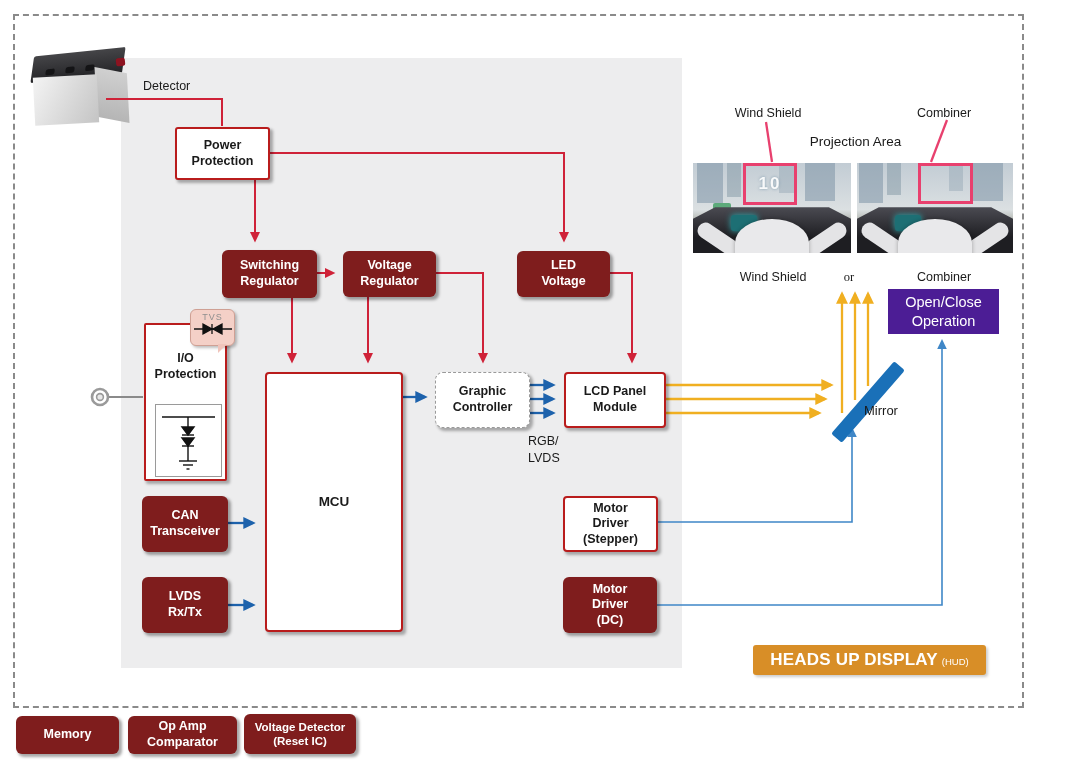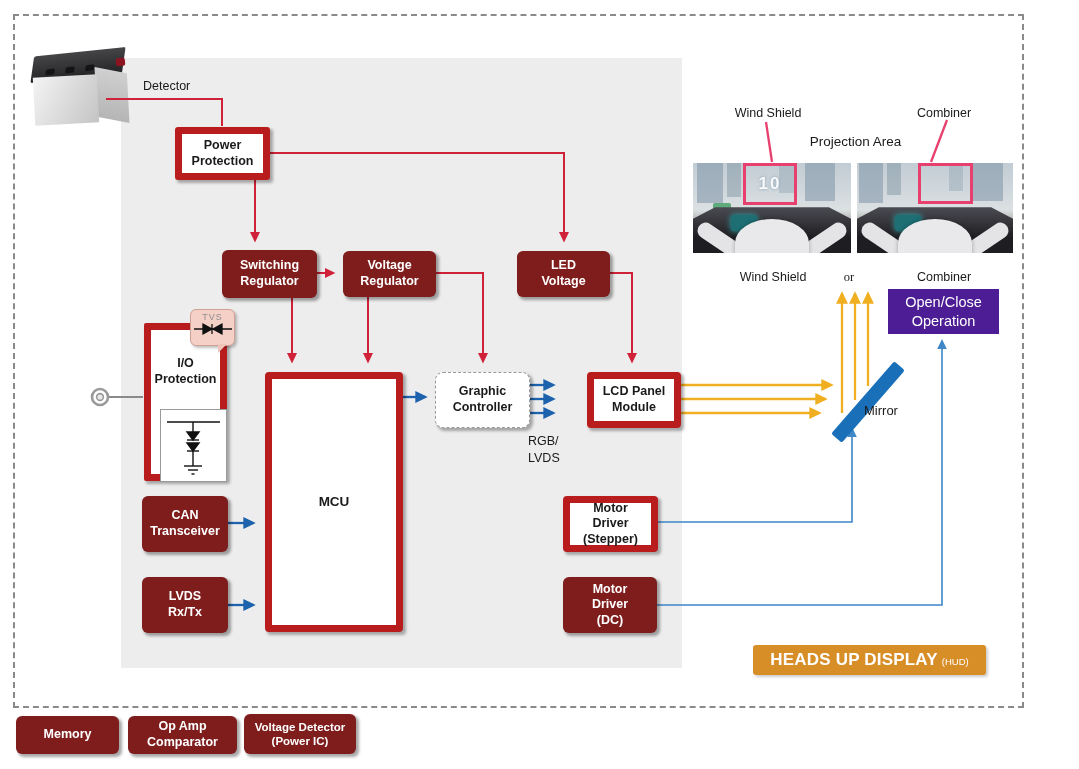--- a/index.html
+++ b/index.html
@@ -7,21 +7,21 @@
          font-family:"Liberation Sans", sans-serif;color:#1a1a1a;}
   .abs{position:absolute;}
   .pre{white-space:pre-line;}
   #frame{left:13px;top:14px;width:1007px;height:690px;border:2px dashed #8a8a8a;}
   #panel{left:121px;top:58px;width:561px;height:610px;background:#ededee;}
   svg.wires{left:0;top:0;width:1079px;height:769px;pointer-events:none;}
   .blk{display:flex;align-items:center;justify-content:center;text-align:center;
        font-weight:bold;font-size:12.5px;line-height:1.25;box-sizing:border-box;}
   .blk.red{background:#7f1d1d;color:#fff;border-radius:6px;
            box-shadow:2.5px 2.5px 3px rgba(0,0,0,.35);}
-  .blk.white{background:#fff;color:#1a1a1a;border:7px solid #b91c1c;border-radius:3px;
+  .blk.white{background:#fff;color:#1a1a1a;border:2px solid #b91c1c;border-radius:3px;
            box-shadow:2.5px 2.5px 3px rgba(0,0,0,.3);}
   .blk.dashed{border:1.6px dashed #9a9a9a;border-radius:8px;}
   .lbl{font-size:12.5px;color:#1a1a1a;}
   .ctr{text-align:center;}
   
   #tvs{left:190px;top:309px;width:45px;height:37px;background:#F4D0C7;border:1.5px solid #CFA094;
        border-radius:6px;box-shadow:2px 2px 3px rgba(0,0,0,.25);text-align:center;box-sizing:border-box;}
   #tvs .t{font-size:9px;color:#8f8f8f;letter-spacing:1px;margin-top:2px;}
   #tvs-tail{left:218px;top:344px;width:0;height:0;border-top:9px solid #F0C4BB;border-right:9px solid transparent;}
   
@@ -189,21 +189,21 @@
         <path d="M29,2 V12 L20,7 Z"></path>
       </g>
     </svg>
   </div>
   <div id="tvs-tail" class="abs"></div>
 
   <div class="abs blk white" style="left:265px;top:372px;width:138px;height:260px;border-radius:4px;font-size:13.5px;">MCU</div>
 
   <div class="abs blk white dashed pre" style="left:435px;top:372px;width:95px;height:56px;">Graphic
 Controller</div>
-  <div class="abs blk white pre" style="left:587px;top:372px;width:94px;height:56px;border-radius:4px;">LCD Panel
+  <div class="abs blk white pre" style="left:564px;top:372px;width:102px;height:56px;border-radius:4px;">LCD Panel
 Module</div>
   <div class="abs lbl pre" style="left:528px;top:433px;line-height:1.35;">RGB/
 LVDS</div>
 
   <div class="abs blk red pre" style="left:142px;top:496px;width:86px;height:56px;">CAN
 Transceiver</div>
   <div class="abs blk red pre" style="left:142px;top:577px;width:86px;height:56px;">LVDS
 Rx/Tx</div>
 
   <div class="abs blk white pre" style="left:563px;top:496px;width:95px;height:56px;border-radius:4px;">Motor
@@ -258,15 +258,15 @@
 
   <div class="abs blk red" style="left:16px;top:716px;width:103px;height:38px;">Memory</div>
 
   <div id="hud-banner" class="abs">
     <span class="big">HEADS UP DISPLAY</span>
     <span class="small">(HUD)</span>
   </div>
   <div class="abs blk red pre" style="left:128px;top:716px;width:109px;height:38px;">Op Amp
 Comparator</div>
   <div class="abs blk red pre" style="left:244px;top:714px;width:112px;height:40px;font-size:11.5px;">Voltage Detector
-(Power IC)</div>
+(Reset IC)</div>
 
 </div>
 
 </body></html>

